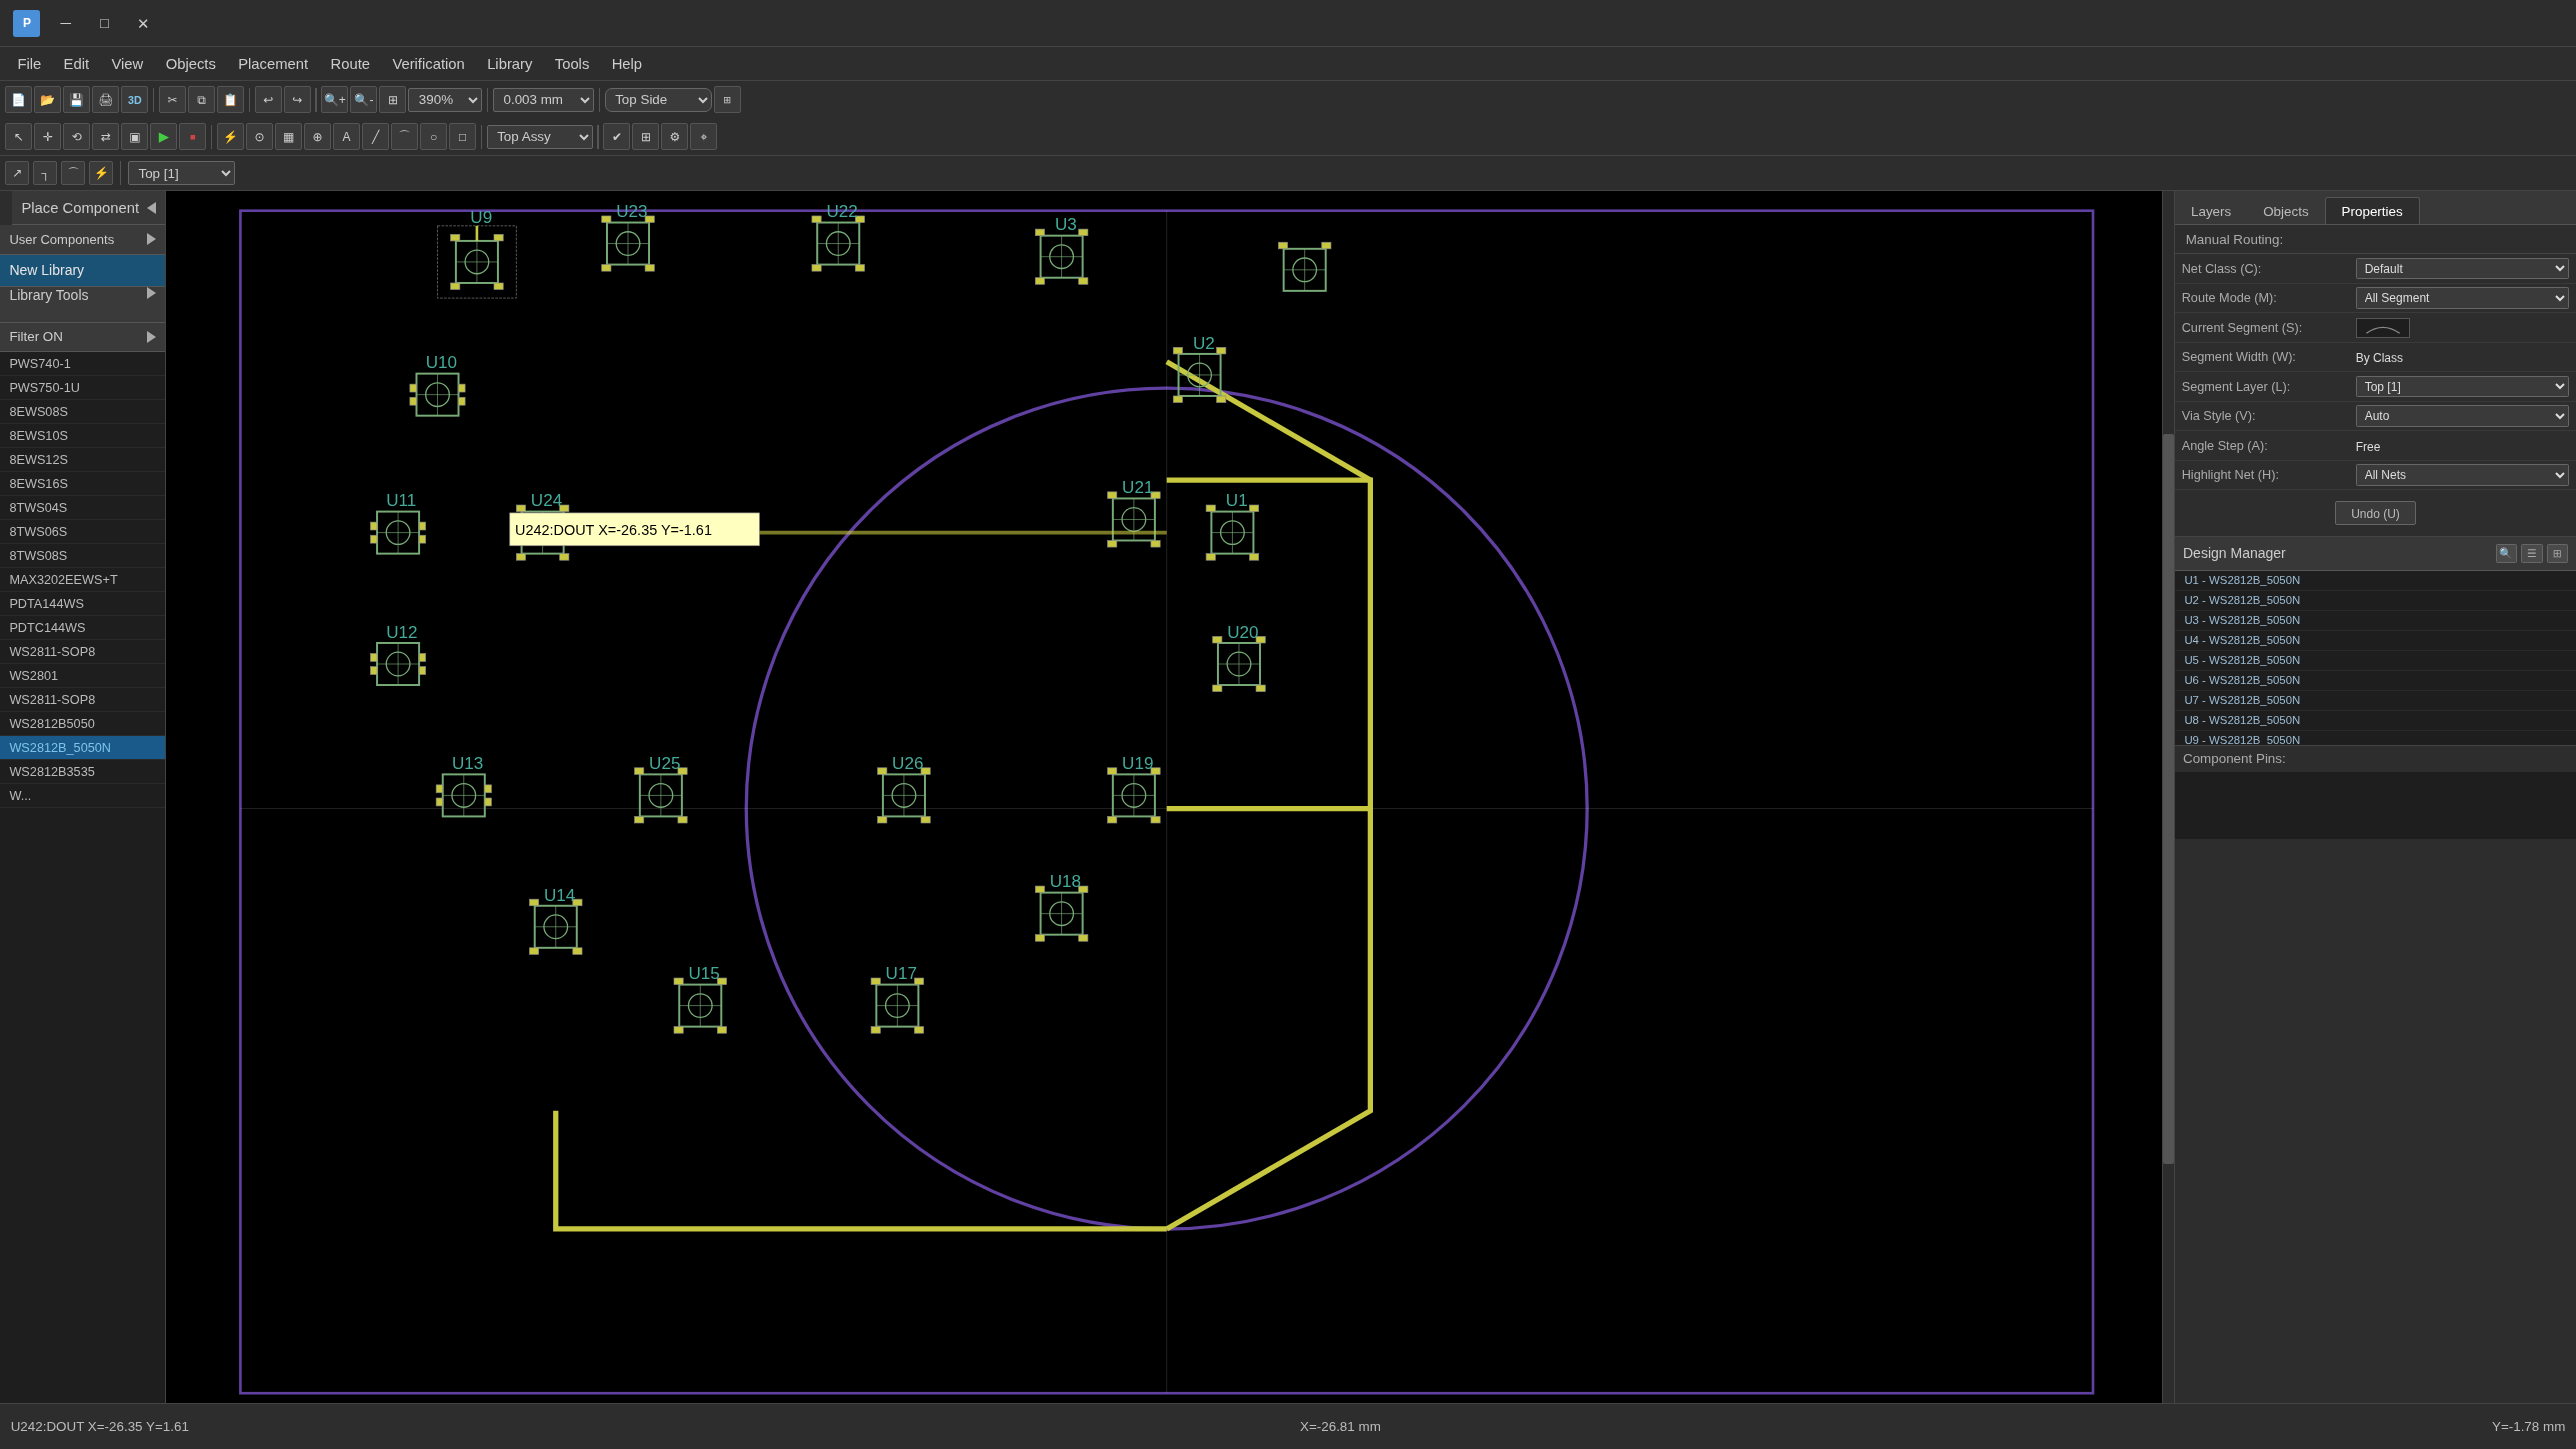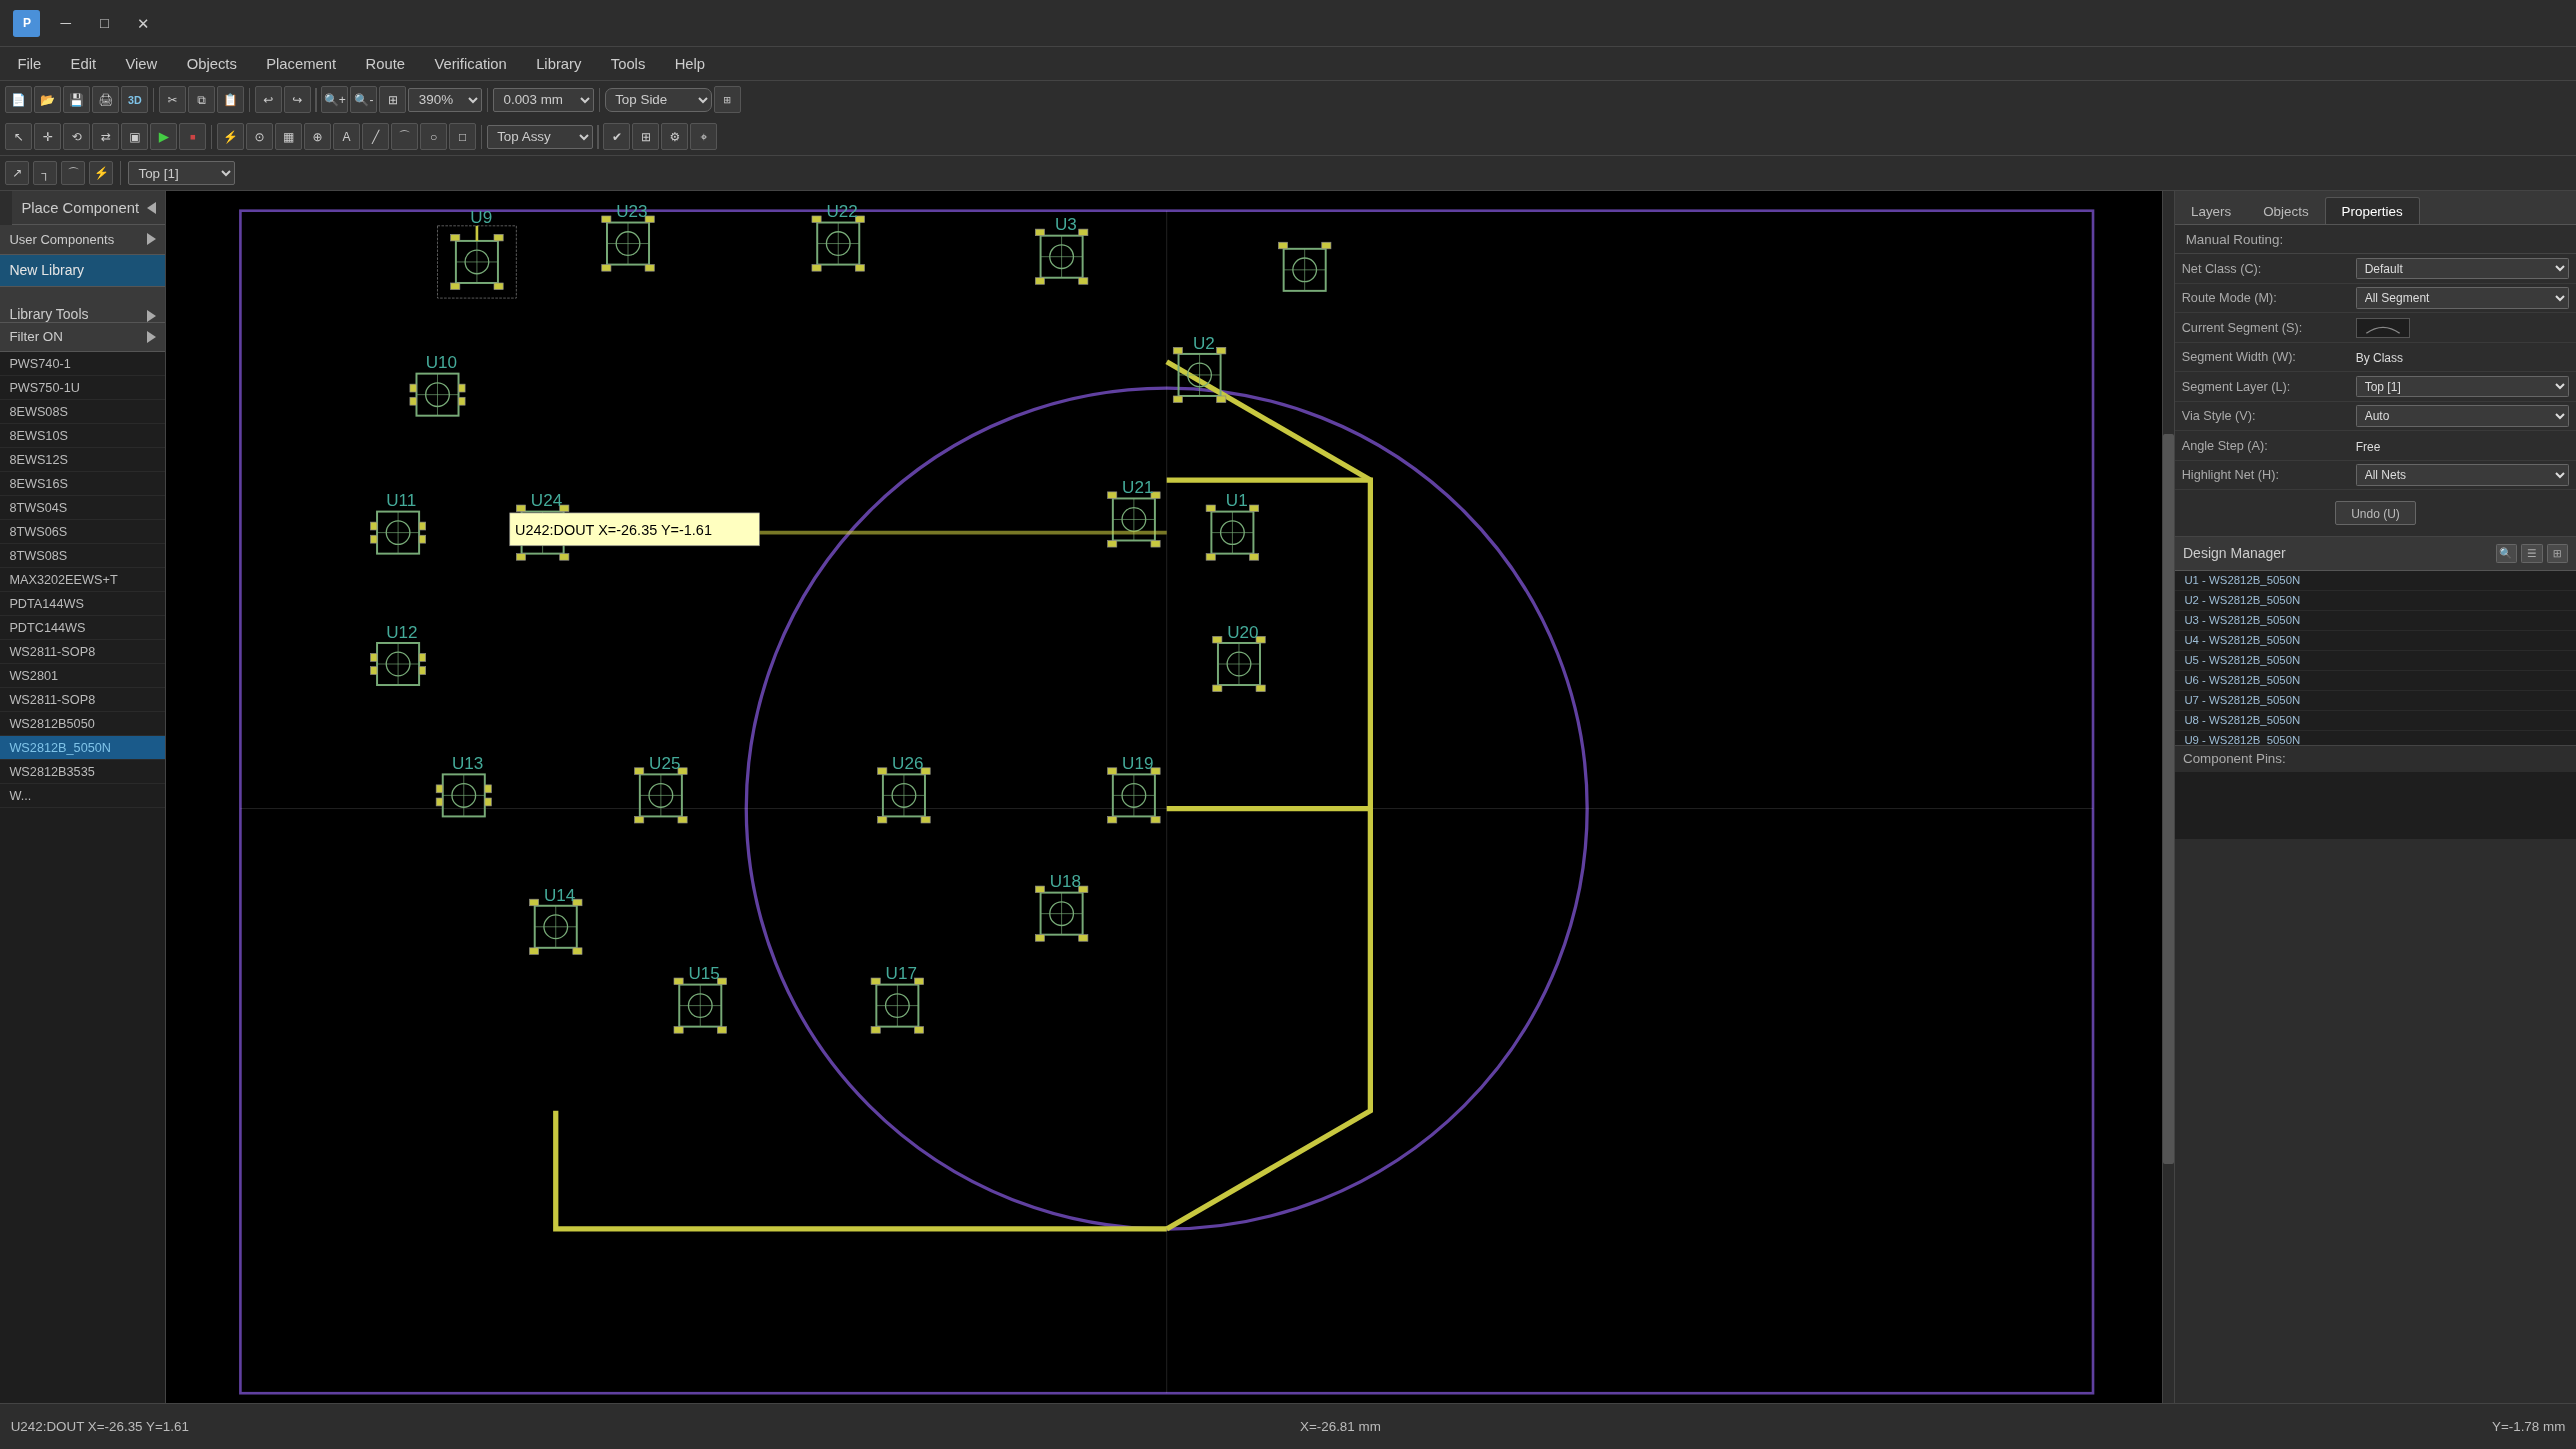--- a/index.html
+++ b/index.html
@@ -53,21 +53,21 @@
 
     
     #menubar {
       position: absolute;
       top: 47px; left: 0; right: 0;
       height: 34px;
       background: #2d2d2d;
       display: flex;
       align-items: center;
       padding: 0 6.7px;
-      gap: 8px;
+      gap: 1px;
       border-bottom: 0.7px solid #444;
       z-index: 100;
     }
     .menu-item {
       color: #ccc;
       font-size: 14.8px;
       padding: 4px 10.7px;
       cursor: pointer;
       border-radius: 2px;
     }
@@ -201,21 +201,21 @@
       cursor: pointer;
     }
     #new-library span {
       color: #e5e5e5;
       font-size: 14px;
     }
     #library-tools-bar {
       height: 36px;
       background: #3a3a3a;
       display: flex;
-      align-items: flex-end;
+      align-items: flex-start;
       padding: 0 9.4px;
       border-bottom: 0.7px solid #555;
       justify-content: space-between;
     }
     #library-tools-bar span {
       color: #ccc;
       font-size: 14px;
     }
     #filter-on-bar {
       height: 29.5px;

